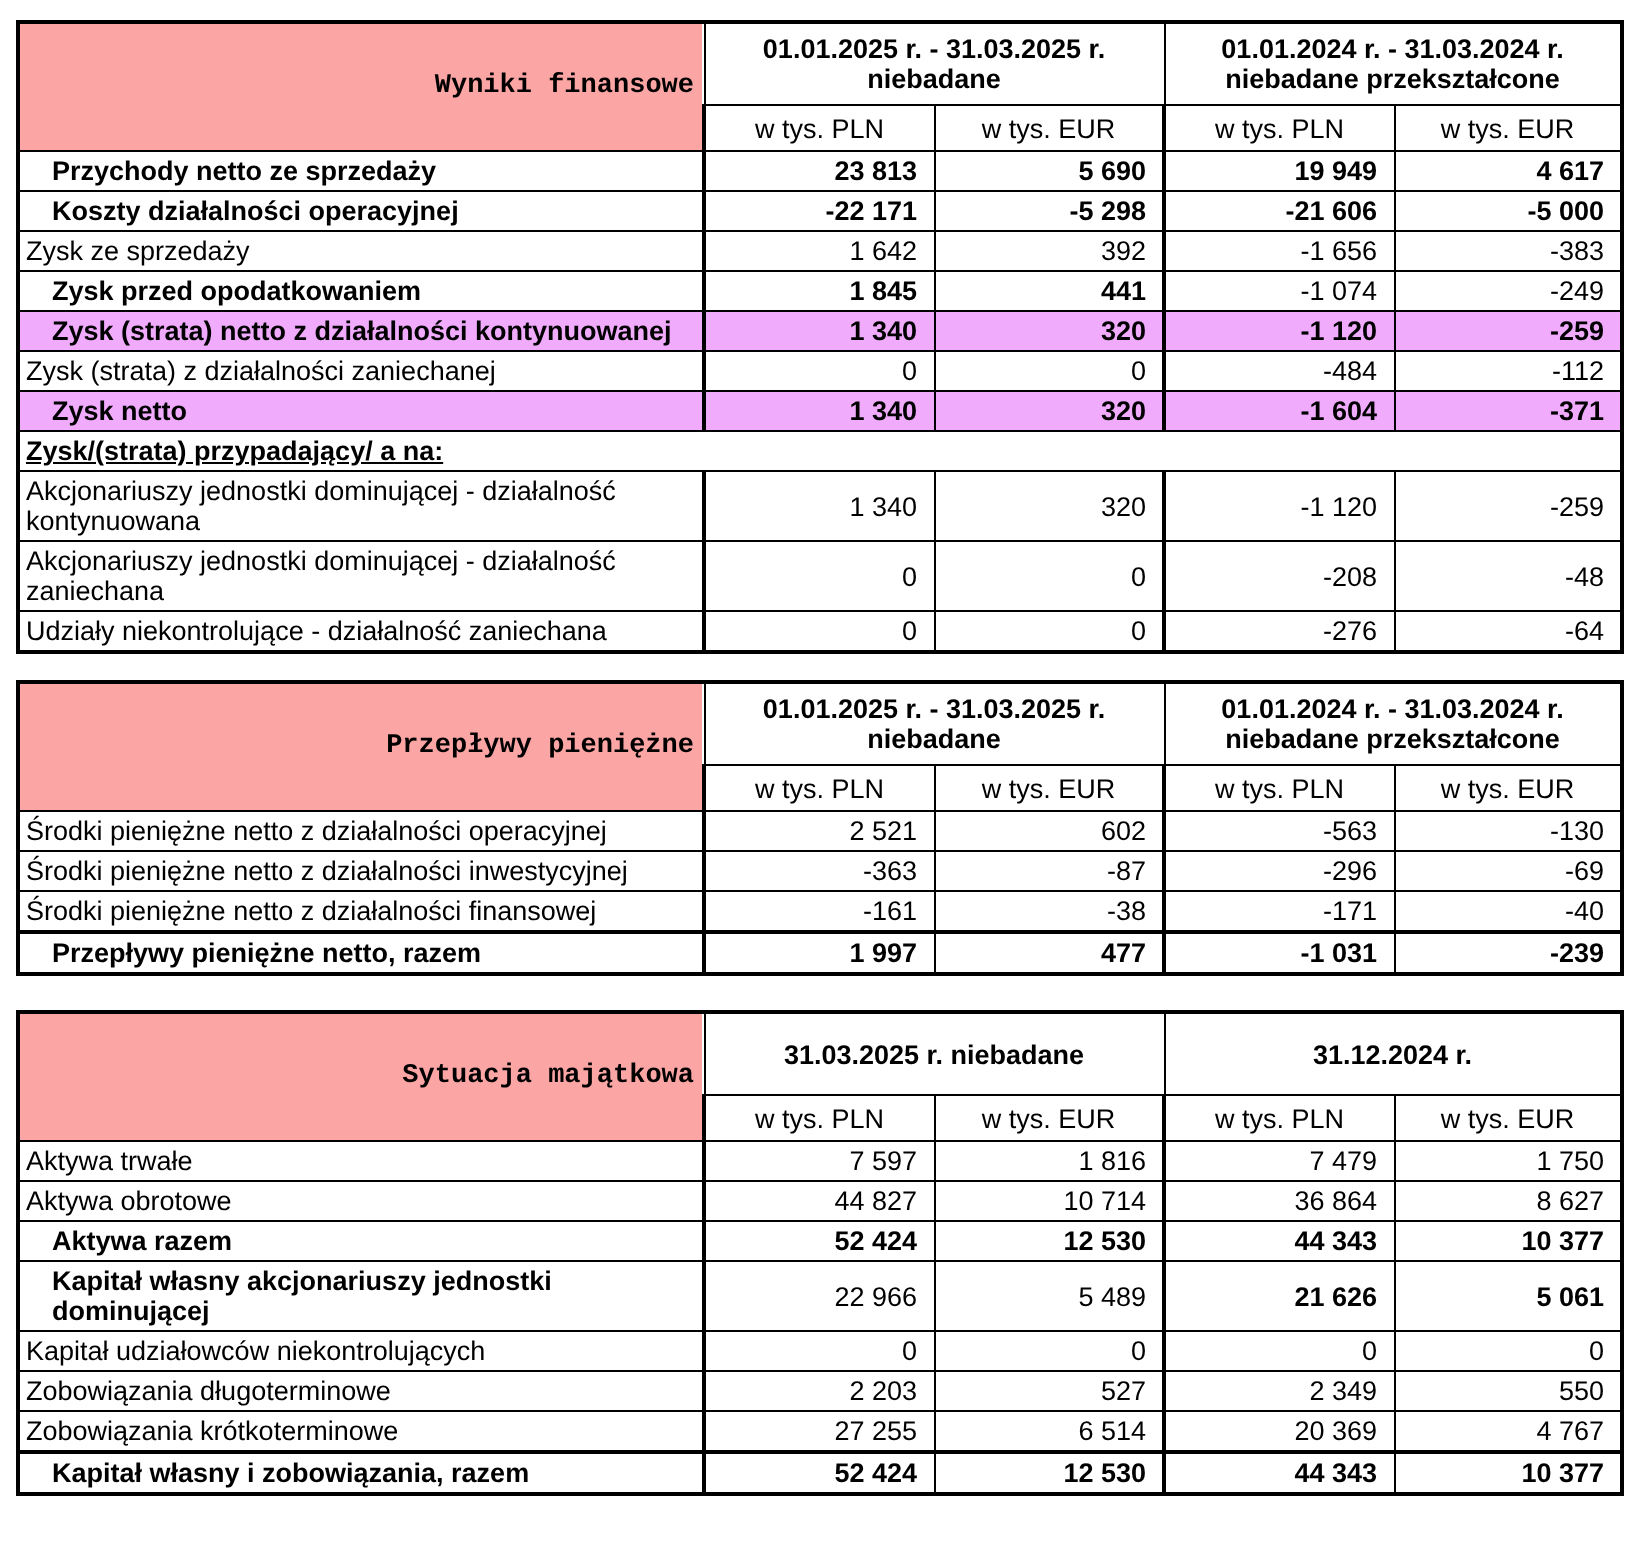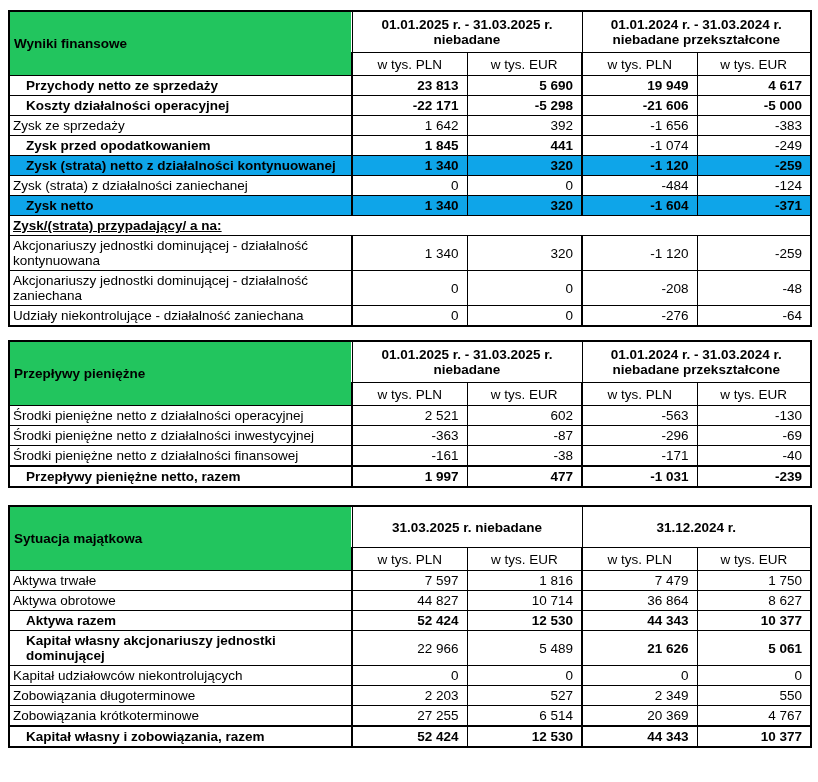--- a/index.html
+++ b/index.html
@@ -23,24 +23,25 @@
   table.fin.gap-md { margin-bottom: 13px; }
   table.fin.gap-lg { margin-bottom: 17px; }
   table.fin th, table.fin td {
     border: 1px solid #000000;
     font-size: 13.5px;
     line-height: 15px;
     overflow: hidden;
     vertical-align: middle;
   }
   .title-cell {
-    background: #22c55e;
+    background: #fca5a5;
     font-weight: bold;
-    text-align: left;
+    text-align: right;
     padding: 2px 4px;
+    font-family: Liberation Mono, monospace;
   }
   .period-cell {
     height: 38px;
     line-height: 17px;
     font-weight: bold;
     text-align: center;
     padding: 1px 2px;
     border-left-width: 2px;
     margin-top: 47px;
   }
@@ -50,21 +51,21 @@
     text-align: center;
     padding: 1px 2px;
     border-bottom-width: 2px;
   }
   .unit-cell.group-start, .num.group-start { border-left-width: 2px; }
   .unit-cell.first-num, .num.first-num { border-left-width: 2px; }
   .row-label { padding: 2px 4px 2px 3px; text-align: left; }
   .num { padding: 2px 8px 2px 2px; text-align: right; }
   .section-label { padding: 2px 4px 2px 3px; font-weight: bold; text-decoration: underline; }
   .bold { font-weight: bold; padding-left: 16px; }
-  tr.shaded td { background: #0ea5e9; }
+  tr.shaded td { background: #f0abfc; }
   tr.topline td { border-top-width: 2px; }
 </style>
 </head>
 <body>
 
 <div class="wrap">
   <table class="fin gap-md">
       <colgroup>
         <col style="width: 343px;">
         <col style="width: 115px;">
@@ -125,21 +126,21 @@
           <td class="num first-num bold">1 340</td>
           <td class="num bold">320</td>
           <td class="num group-start bold">-1 120</td>
           <td class="num bold">-259</td>
         </tr>
         <tr>
           <td class="row-label">Zysk (strata) z działalności zaniechanej</td>
           <td class="num first-num">0</td>
           <td class="num">0</td>
           <td class="num group-start">-484</td>
-          <td class="num">-124</td>
+          <td class="num">-112</td>
         </tr>
         <tr class="shaded ">
           <td class="row-label bold">Zysk netto</td>
           <td class="num first-num bold">1 340</td>
           <td class="num bold">320</td>
           <td class="num group-start bold">-1 604</td>
           <td class="num bold">-371</td>
         </tr>
         <tr>
           <td class="section-label" colspan="5">Zysk/(strata) przypadający/ a na:</td>

